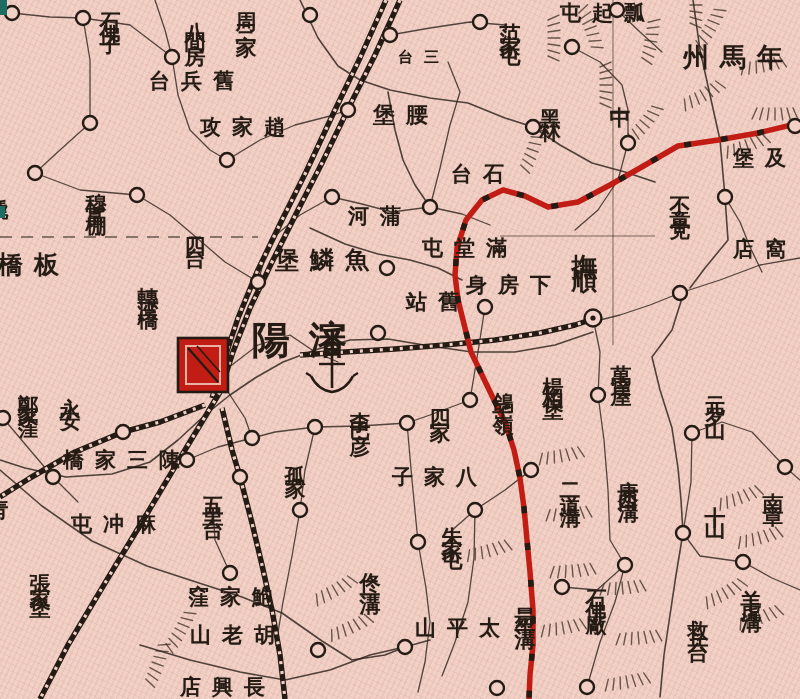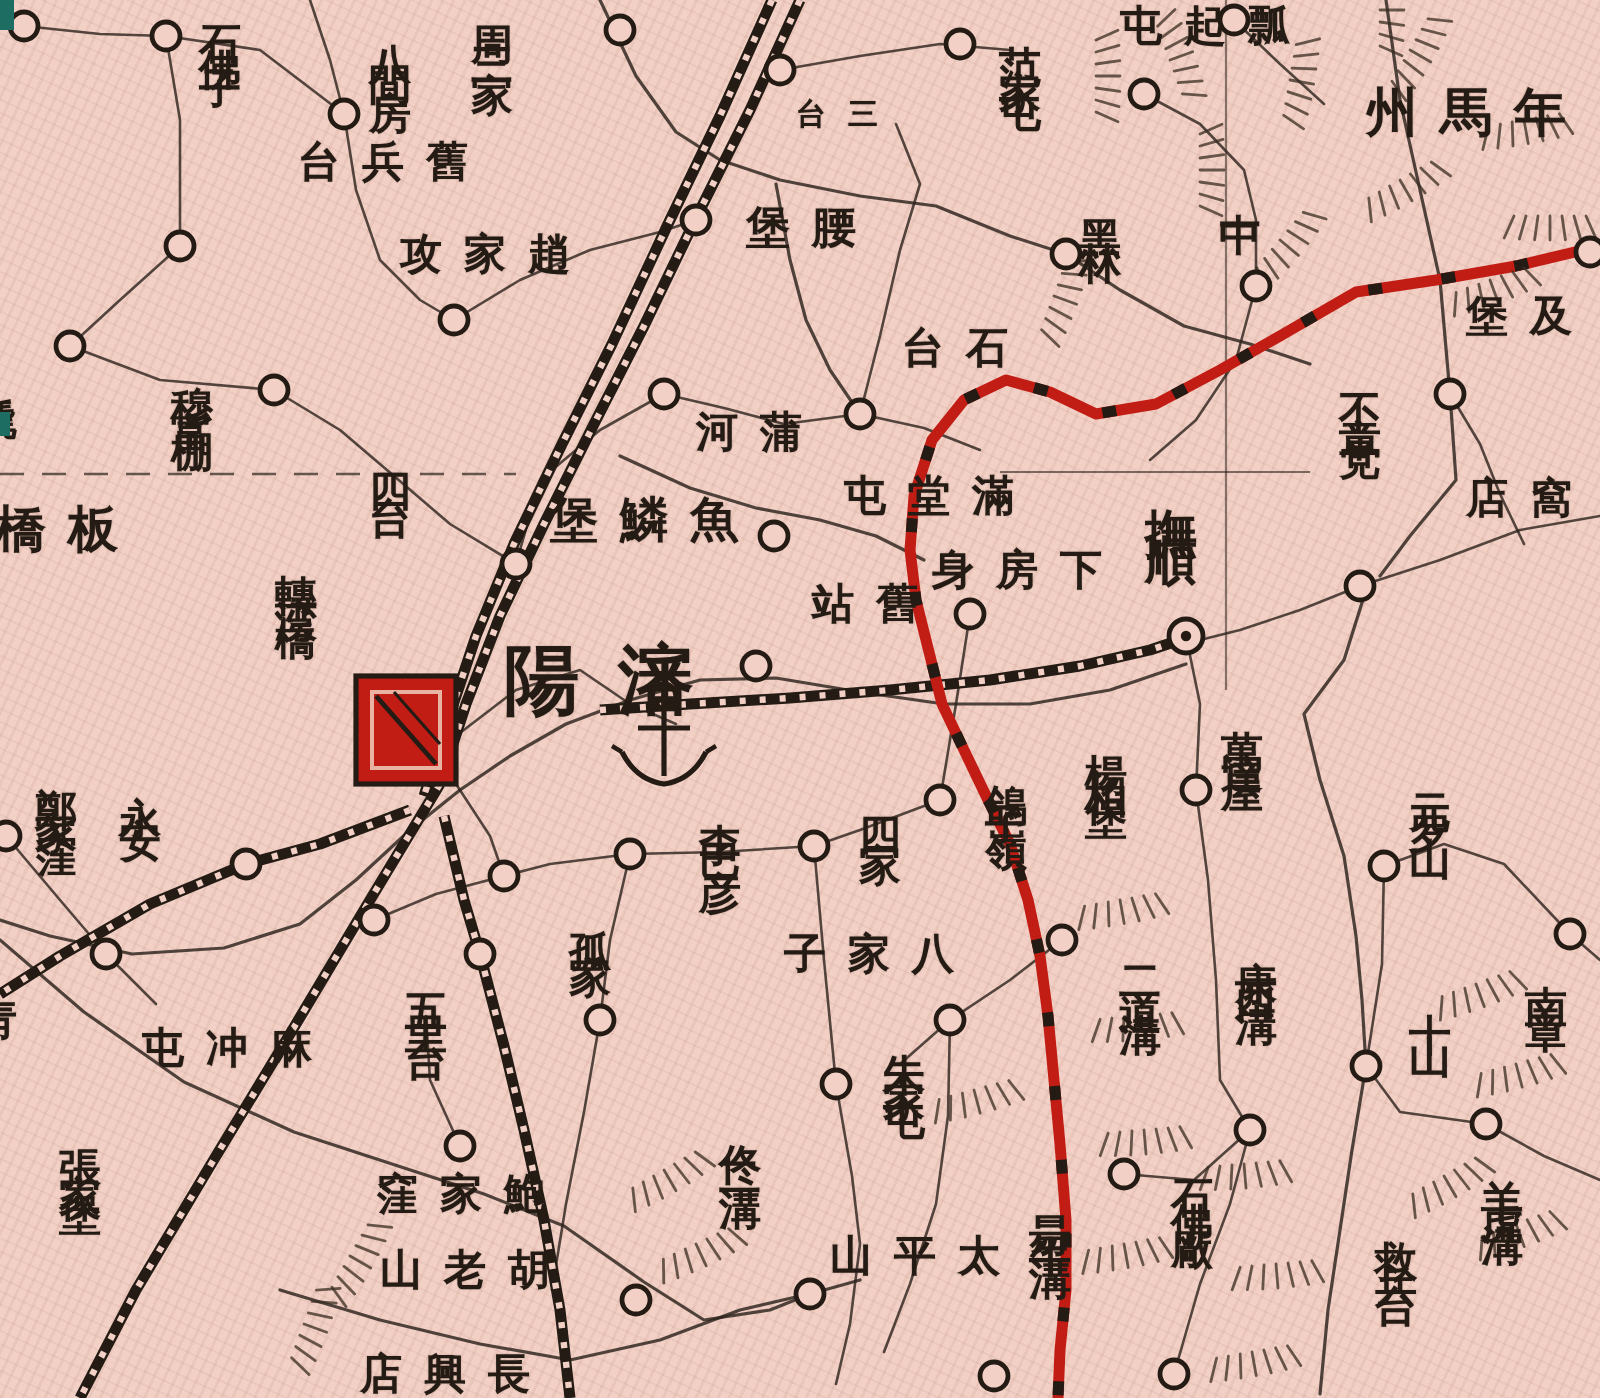--- a/index.html
+++ b/index.html
@@ -414,20 +414,21 @@
       <div class="label h" style="left: 392px; top: 466px; font-size: 21px;">子家八</div>
       <div class="label v" style="left: 442px; top: 510px; font-size: 21px;">朱家屯</div>
       <div class="label v" style="left: 350px; top: 395px; font-size: 21px;">李巴彦</div>
       <div class="label v" style="left: 360px; top: 555px; font-size: 21px;">佟二溝</div>
       <div class="label h" style="left: 415px; top: 617px; font-size: 21px;">山平太</div>
       <div class="label v" style="left: 515px; top: 590px; font-size: 21px;">昜牛溝</div>
       <div class="label v" style="left: 586px; top: 573px; font-size: 21px;">石佛廠</div>
       <div class="label v" style="left: 688px; top: 603px; font-size: 21px;">救兵台</div>
       <div class="label v" style="left: 741px; top: 573px; font-size: 21px;">羊虎溝</div>
       <div class="label v" style="left: 60px; top: 380px; font-size: 21px;">永安</div>
+      <div class="label h" style="left: 63px; top: 449px; font-size: 21px;">橋家三陳</div>
       <div class="label v" style="left: 18px; top: 376px; font-size: 21px;">鄭家窪</div>
       <div class="label h" style="left: 71px; top: 513px; font-size: 21px;">屯冲麻</div>
       <div class="label v" style="left: 30px; top: 558px; font-size: 21px;">張家堡</div>
       <div class="label v" style="left: 203px; top: 480px; font-size: 21px;">五里台</div>
       <div class="label v" style="left: 285px; top: 448px; font-size: 21px;">孤家</div>
       <div class="label h" style="left: 188px; top: 586px; font-size: 21px;">窪家鮑</div>
       <div class="label h" style="left: 190px; top: 624px; font-size: 21px;">山老胡</div>
       <div class="label h" style="left: 180px; top: 676px; font-size: 21px;">店興長</div>
       <div class="label v" style="left: -12px; top: 182px; font-size: 21px;">橇</div>
       <div class="label v" style="left: -12px; top: 482px; font-size: 21px;">靑</div>

